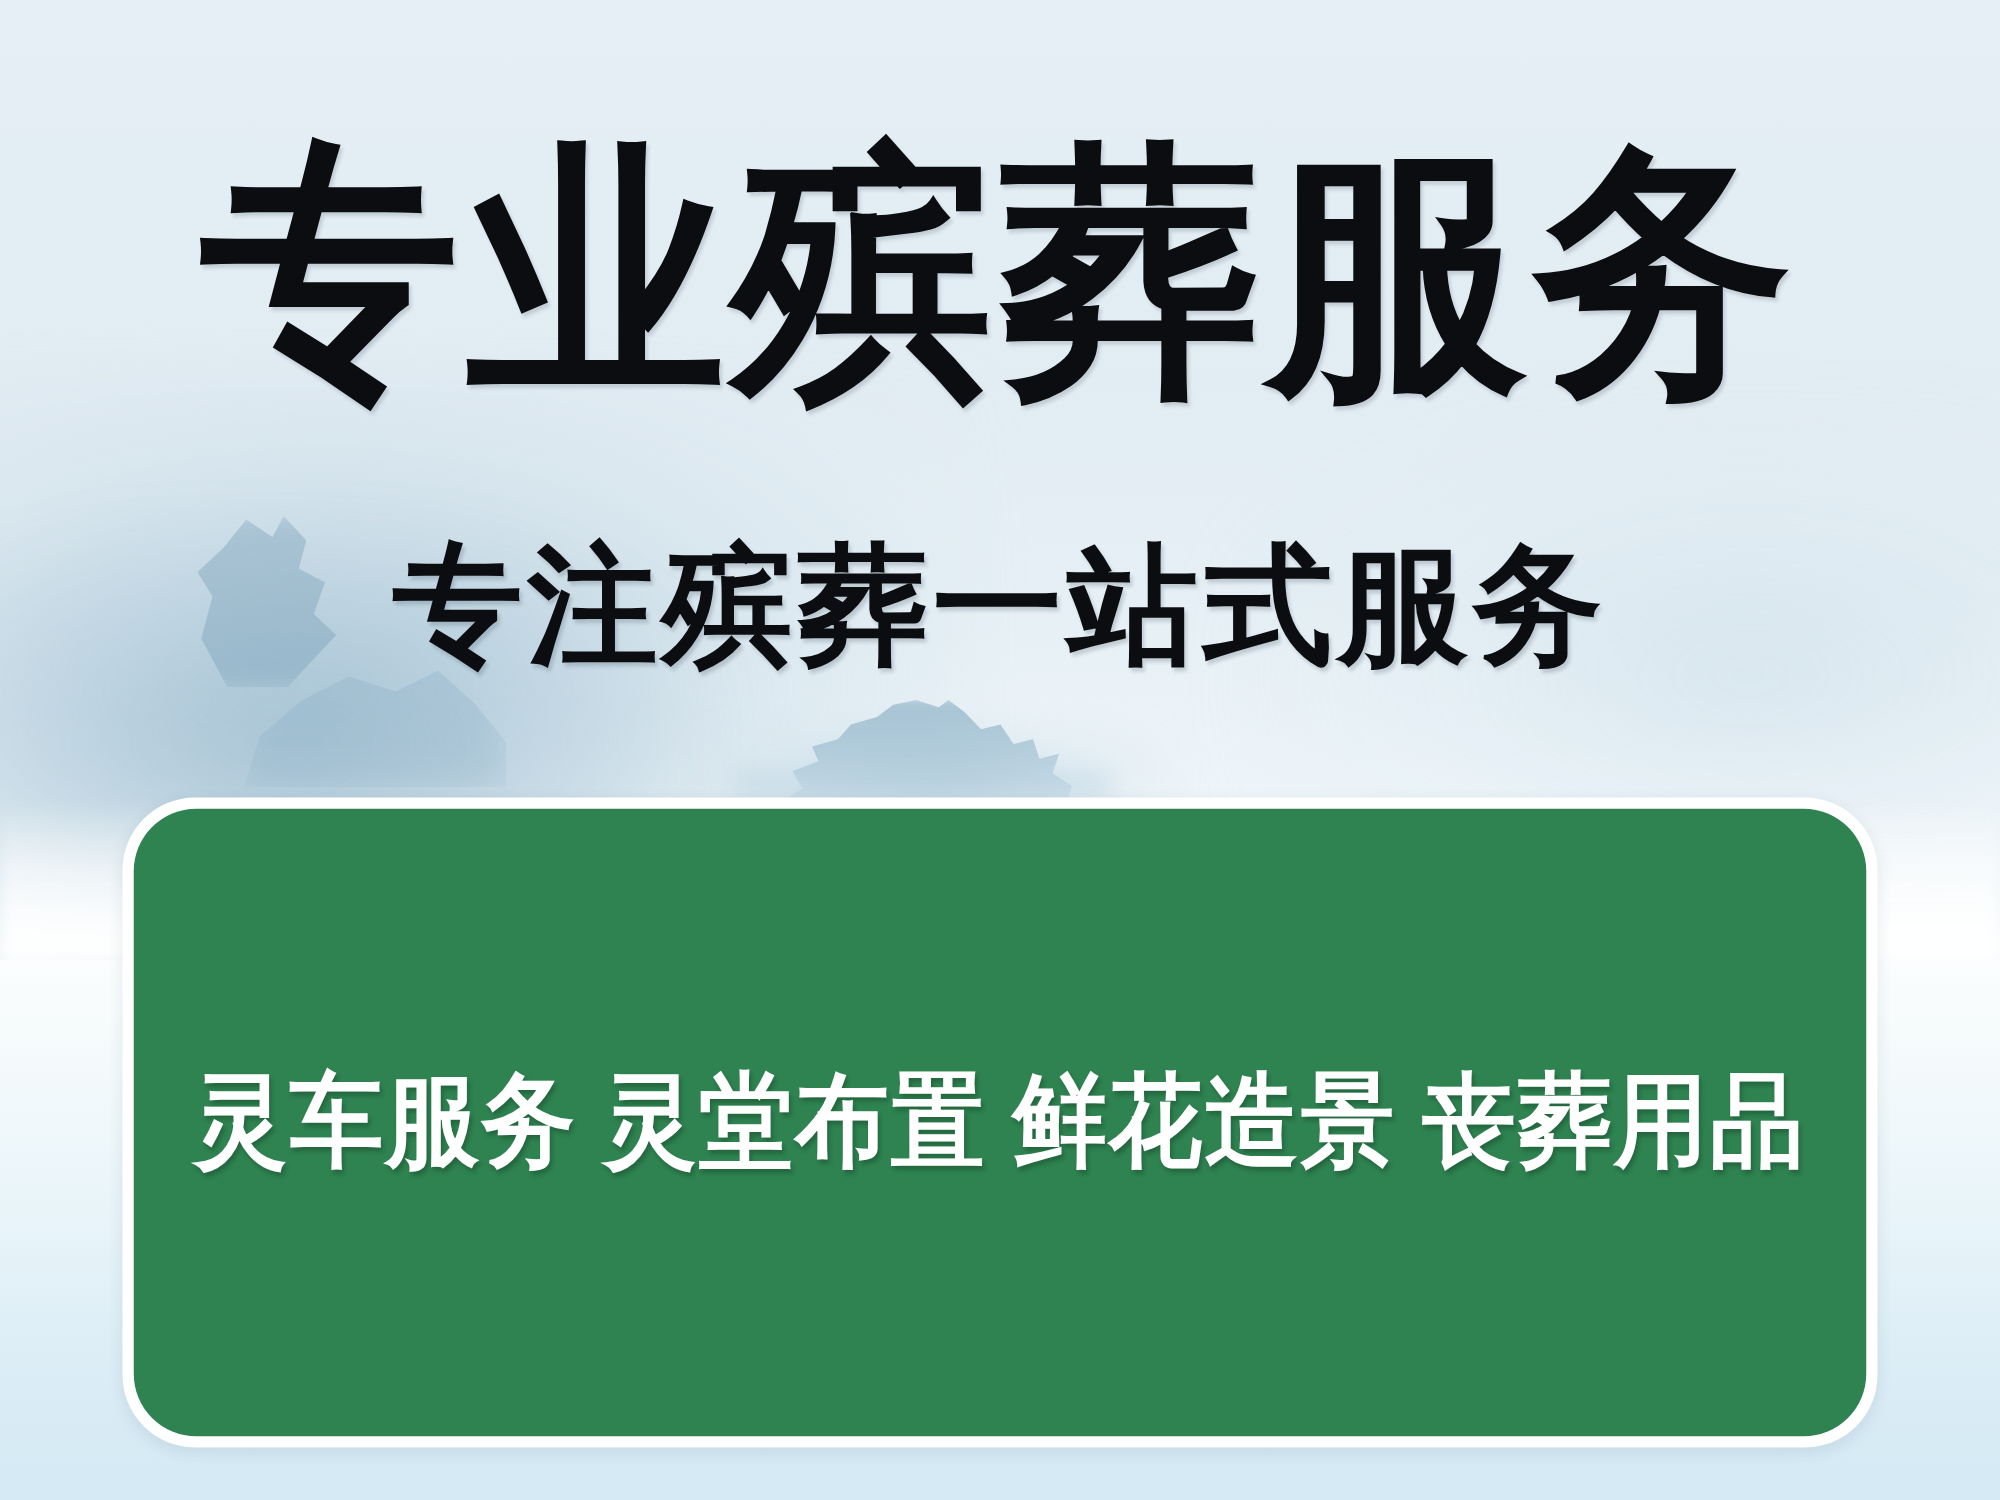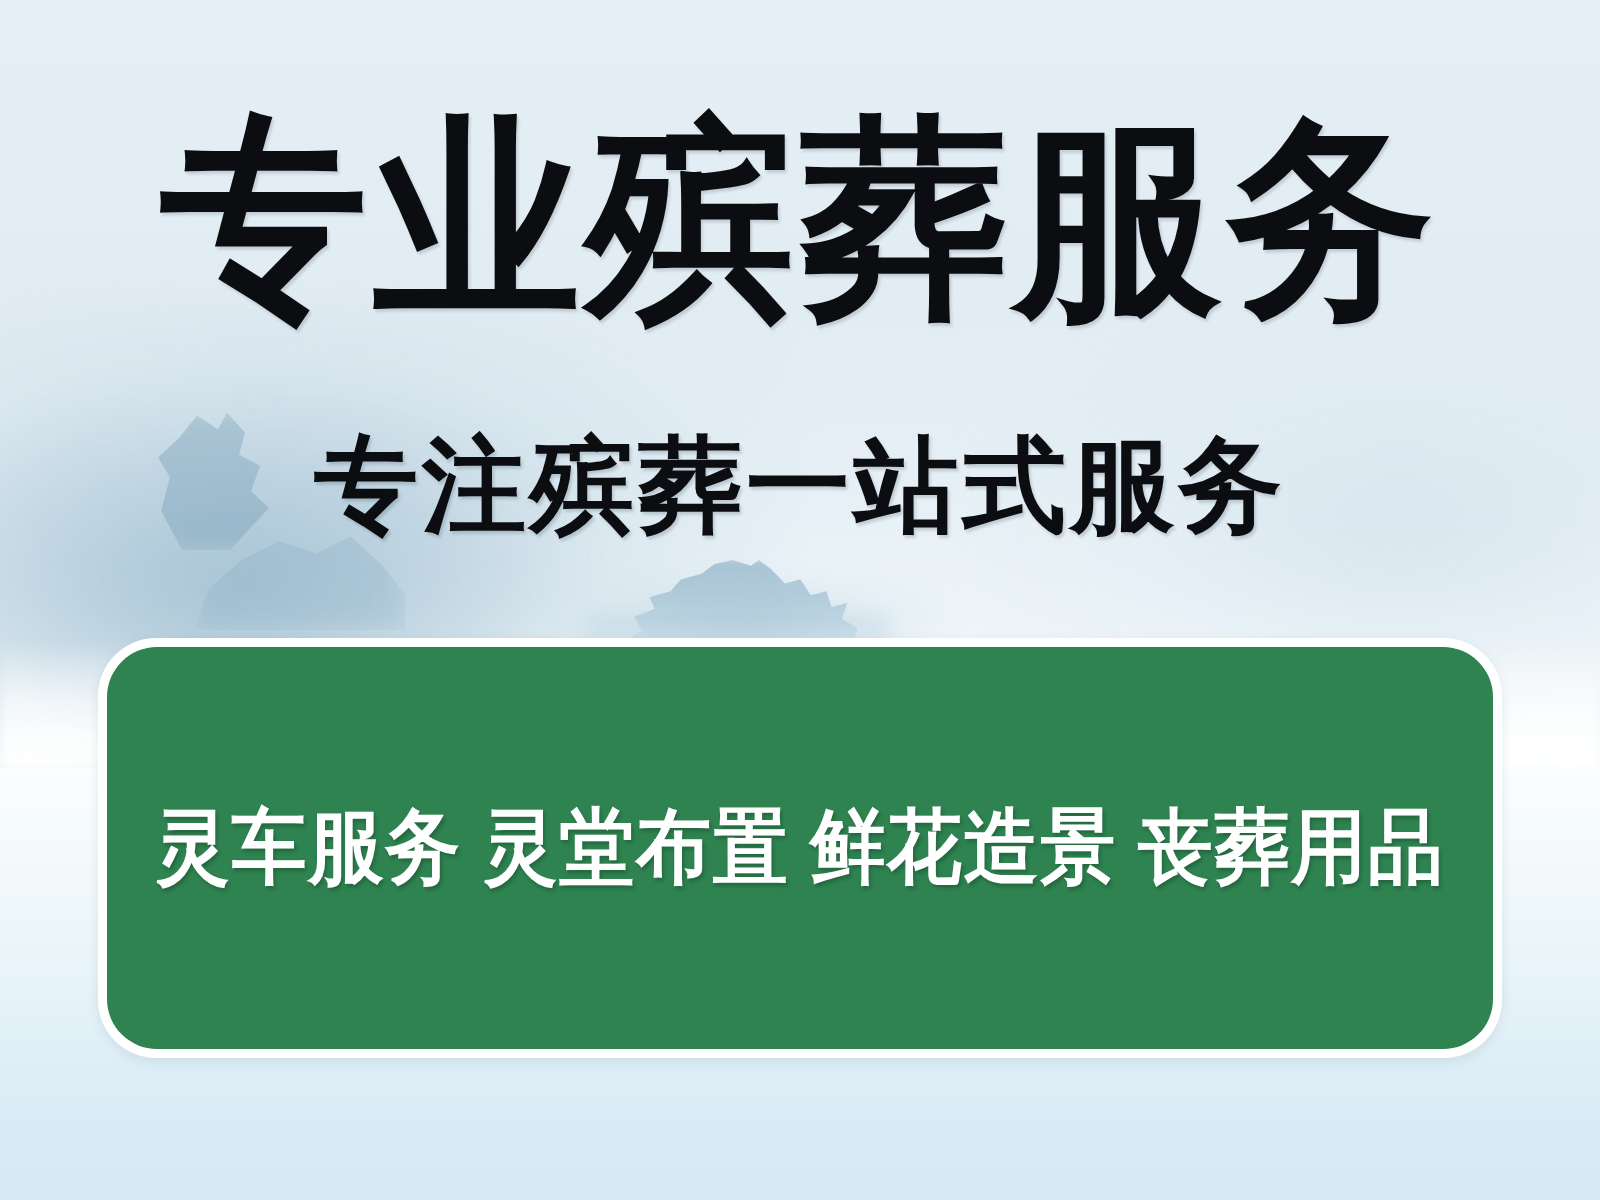--- a/index.html
+++ b/index.html
@@ -154,21 +154,21 @@
     letter-spacing:4px;
     white-space:nowrap;
     font-family:"Liberation Serif","DejaVu Serif",serif;
     text-shadow:2px 3px 3px rgba(30,45,60,0.18);
   }
 
   
   .panel-wrap {
     position:absolute;
     left:98px; top:638px;
-    width:1404px; height:420px;
+    width:1404px; height:520px;
   }
   .panel-outline {
     position:absolute; inset:0;
     border-radius:58px;
     background:#ffffff;
     box-shadow:0 4px 12px rgba(40,70,90,0.10);
   }
   .panel {
     position:absolute;
     left:9px; top:9px; right:9px; bottom:9px;

